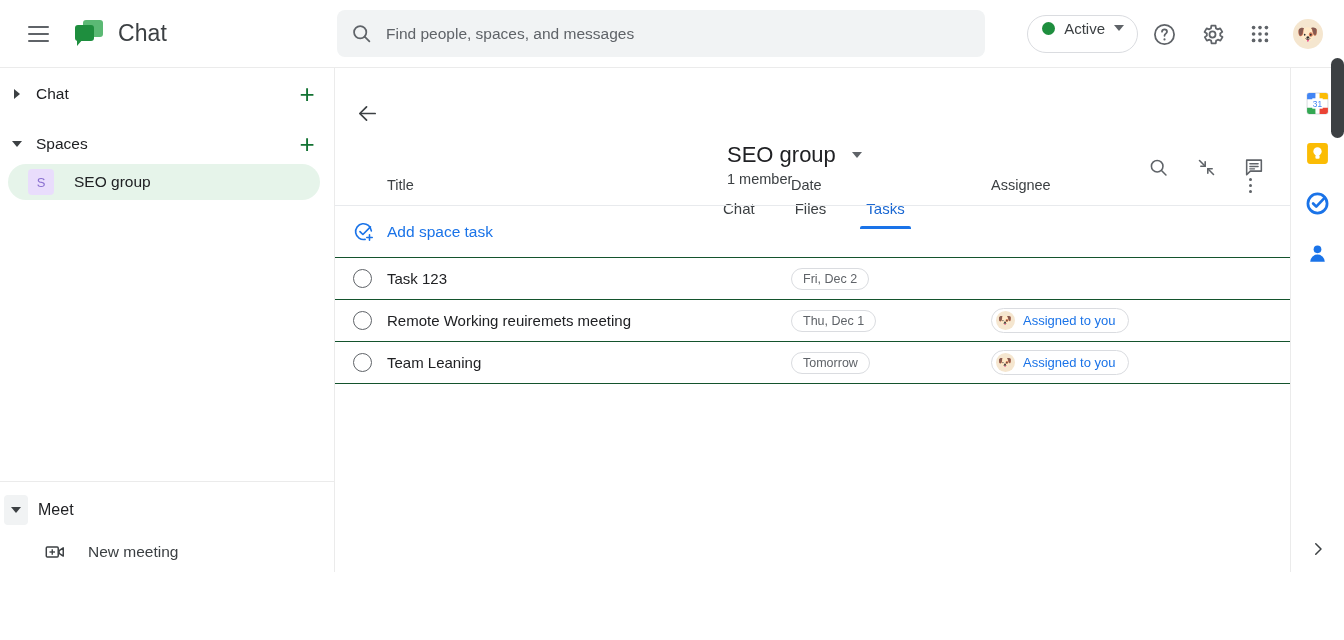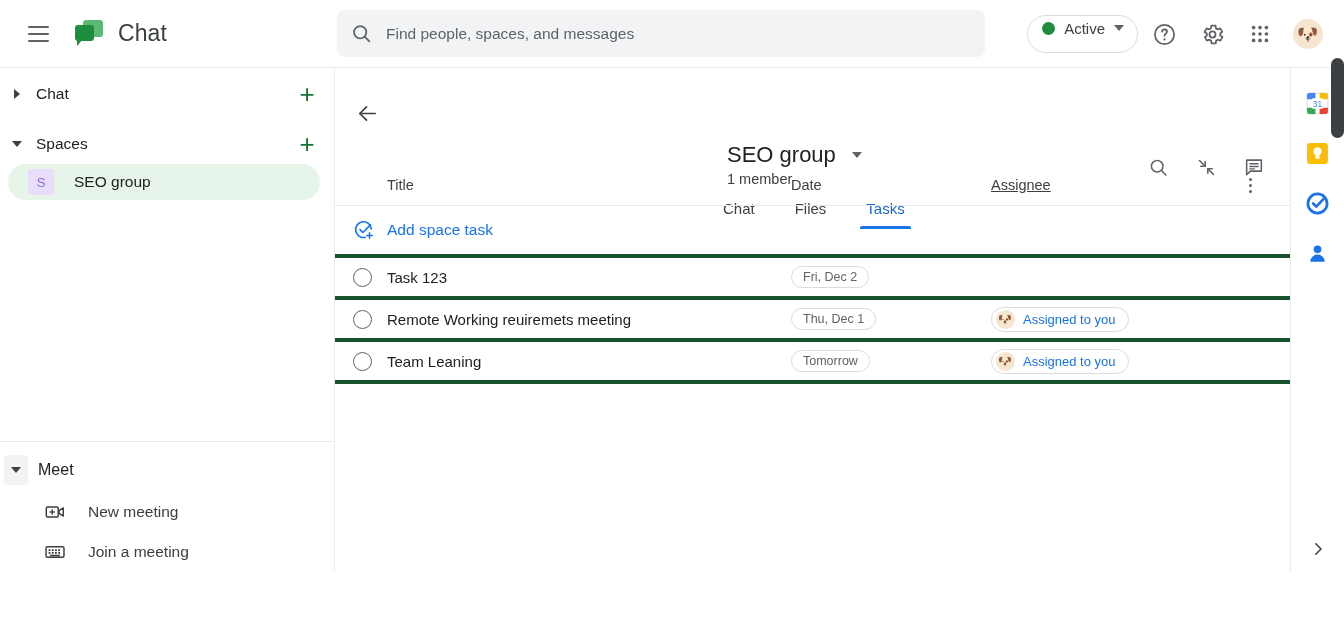--- a/index.html
+++ b/index.html
@@ -128,27 +128,27 @@
   }
   .header-actions { position: absolute; right: 14px; top: 77px; display: flex; gap: 4px; }
 
   .table-head {
     height: 41px; display: flex; align-items: center;
     border-bottom: 1px solid #e8eaed; padding-left: 52px; position: relative; justify-content: flex-end;
   }
   .th { font-size: 14.5px; color: #3c4043; }
   .th-title { width: 404px; }
   .th-date { width: 200px; }
-  .th-assignee { flex: 1; text-decoration: underline; }
+  .th-assignee { flex: 1; }
   .kebab { position:absolute; right: 28px; top: 8px; width:24px;height:24px; display:flex;flex-direction:column;align-items:center;justify-content:center;gap:3px;cursor:pointer; }
   .kebab i { display:block; width:3px;height:3px;border-radius:50%;background:#5f6368; }
 
   .row {
     height: 42px; display: flex; align-items: center;
-    border-bottom: 4px solid #14532d; padding-left: 18px;
+    border-bottom: 1px solid #14532d; padding-left: 18px;
   }
   .row-add { height: 52px; }
   .check-cell { width: 34px; display:flex; align-items:center; justify-content:flex-start; cursor: pointer; }
   .circle { width: 19px; height: 19px; border: 1.6px solid #5f6368; border-radius: 50%; }
   .add-label { font-size: 15.5px; color: #1a73e8; cursor: pointer; }
   .cell-title { width: 404px; font-size: 15px; color: #202124; }
   .cell-date { width: 200px; display:flex; }
   .date-pill {
     border: 1px solid #dadce0; border-radius: 12px; padding: 3px 11px;
     font-size: 12.5px; color: #5f6368; background: #fff; cursor: pointer;
@@ -293,37 +293,20 @@
       <div class="meet-item">
         <svg width="22" height="22" viewBox="0 0 24 24">
           <rect x="2.5" y="6.5" width="13" height="11" rx="1.2" fill="none" stroke="#3c4043" stroke-width="1.6"></rect>
           <path d="M16.5 10.5l4.5-3v9l-4.5-3z" fill="none" stroke="#3c4043" stroke-width="1.6" stroke-linejoin="round"></path>
           <line x1="9" y1="9" x2="9" y2="15" stroke="#3c4043" stroke-width="1.5"></line>
           <line x1="6" y1="12" x2="12" y2="12" stroke="#3c4043" stroke-width="1.5"></line>
         </svg>
         <div class="meet-item-label">New meeting</div>
       </div>
 
-      <div class="meet-item">
-        <svg width="22" height="22" viewBox="0 0 24 24">
-          <rect x="2.2" y="6.2" width="19.6" height="11.6" rx="1.6" fill="none" stroke="#3c4043" stroke-width="1.6"></rect>
-          <g fill="#3c4043">
-            <rect x="5" y="9" width="2" height="2"></rect>
-              <rect x="8.5" y="9" width="2" height="2"></rect>
-            <rect x="12" y="9" width="2" height="2"></rect>
-              <rect x="15.5" y="9" width="2" height="2"></rect>
-            <rect x="5" y="12" width="2" height="2"></rect>
-              <rect x="8.5" y="12" width="2" height="2"></rect>
-            <rect x="12" y="12" width="2" height="2"></rect>
-              <rect x="15.5" y="12" width="2" height="2"></rect>
-            <rect x="6.5" y="15" width="11" height="1.8"></rect>
-          </g>
-        </svg>
-        <div class="meet-item-label">Join a meeting</div>
-      </div>
     </div>
 
     <div class="main">
       <div class="main-header">
         <div class="back-arrow">
           <svg width="23" height="23" viewBox="0 0 24 24">
             <line x1="20" y1="12" x2="4.5" y2="12" stroke="#3c4043" stroke-width="1.8" stroke-linecap="round"></line>
             <polyline points="11,5 4,12 11,19" fill="none" stroke="#3c4043" stroke-width="1.8" stroke-linecap="round" stroke-linejoin="round"></polyline>
           </svg>
         </div>

